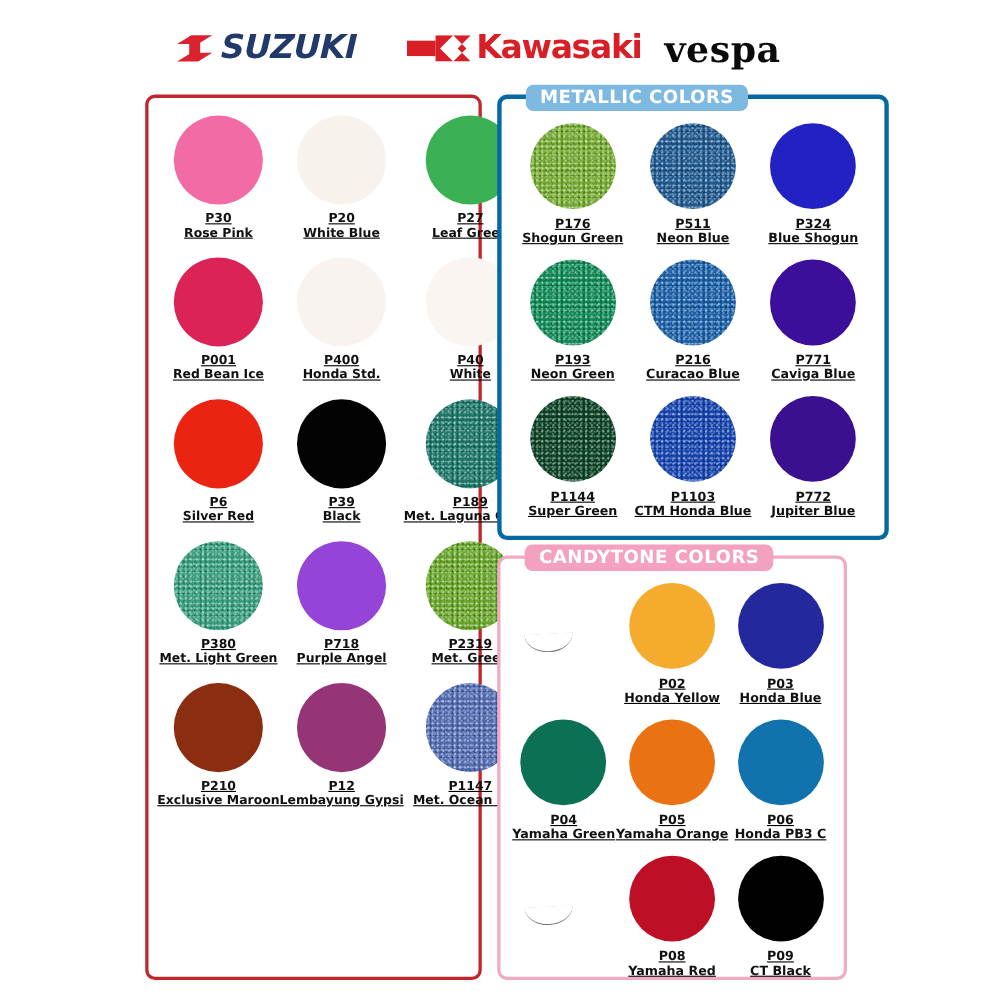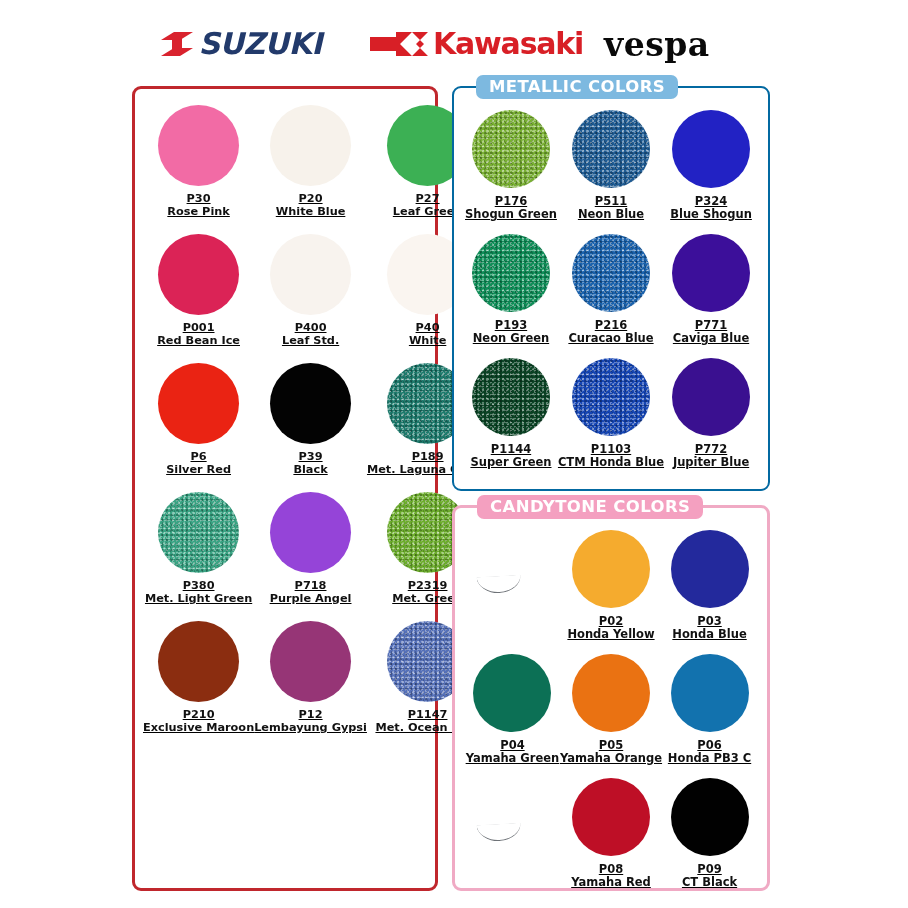--- a/index.html
+++ b/index.html
@@ -86,23 +86,23 @@
   .panel-standard {
     left: 132px;
     top: 86px;
     width: 306px;
     height: 805px;
     border: 3px solid #c0272d;
   }
   .panel-metallic {
     left: 452px;
     top: 86px;
-    width: 318px;
+    width: 356px;
     height: 405px;
-    border: 2px solid #0369a1;
+    border: 4px solid #0369a1;
   }
   .panel-candytone {
     left: 452px;
     top: 505px;
     width: 318px;
     height: 386px;
     border: 3px solid #f0aac4;
   }
 
   .panel-title {
@@ -246,21 +246,21 @@
         <div class="swatch swatch-std" style="background: rgb(219, 35, 86);"></div>
         <div class="caption ">
           <span class="code">P001</span>
           <span class="nm">Red Bean Ice</span>
         </div>
       </div>
       <div class="cell cell-std">
         <div class="swatch swatch-std" style="background: rgb(248, 243, 238);"></div>
         <div class="caption ">
           <span class="code">P400</span>
-          <span class="nm">Leaf Std.</span>
+          <span class="nm">Honda Std.</span>
         </div>
       </div>
       <div class="cell cell-std">
         <div class="swatch swatch-std" style="background: rgb(250, 245, 240);"></div>
         <div class="caption ">
           <span class="code">P40</span>
           <span class="nm">White</span>
         </div>
       </div>
       <div class="cell cell-std">

